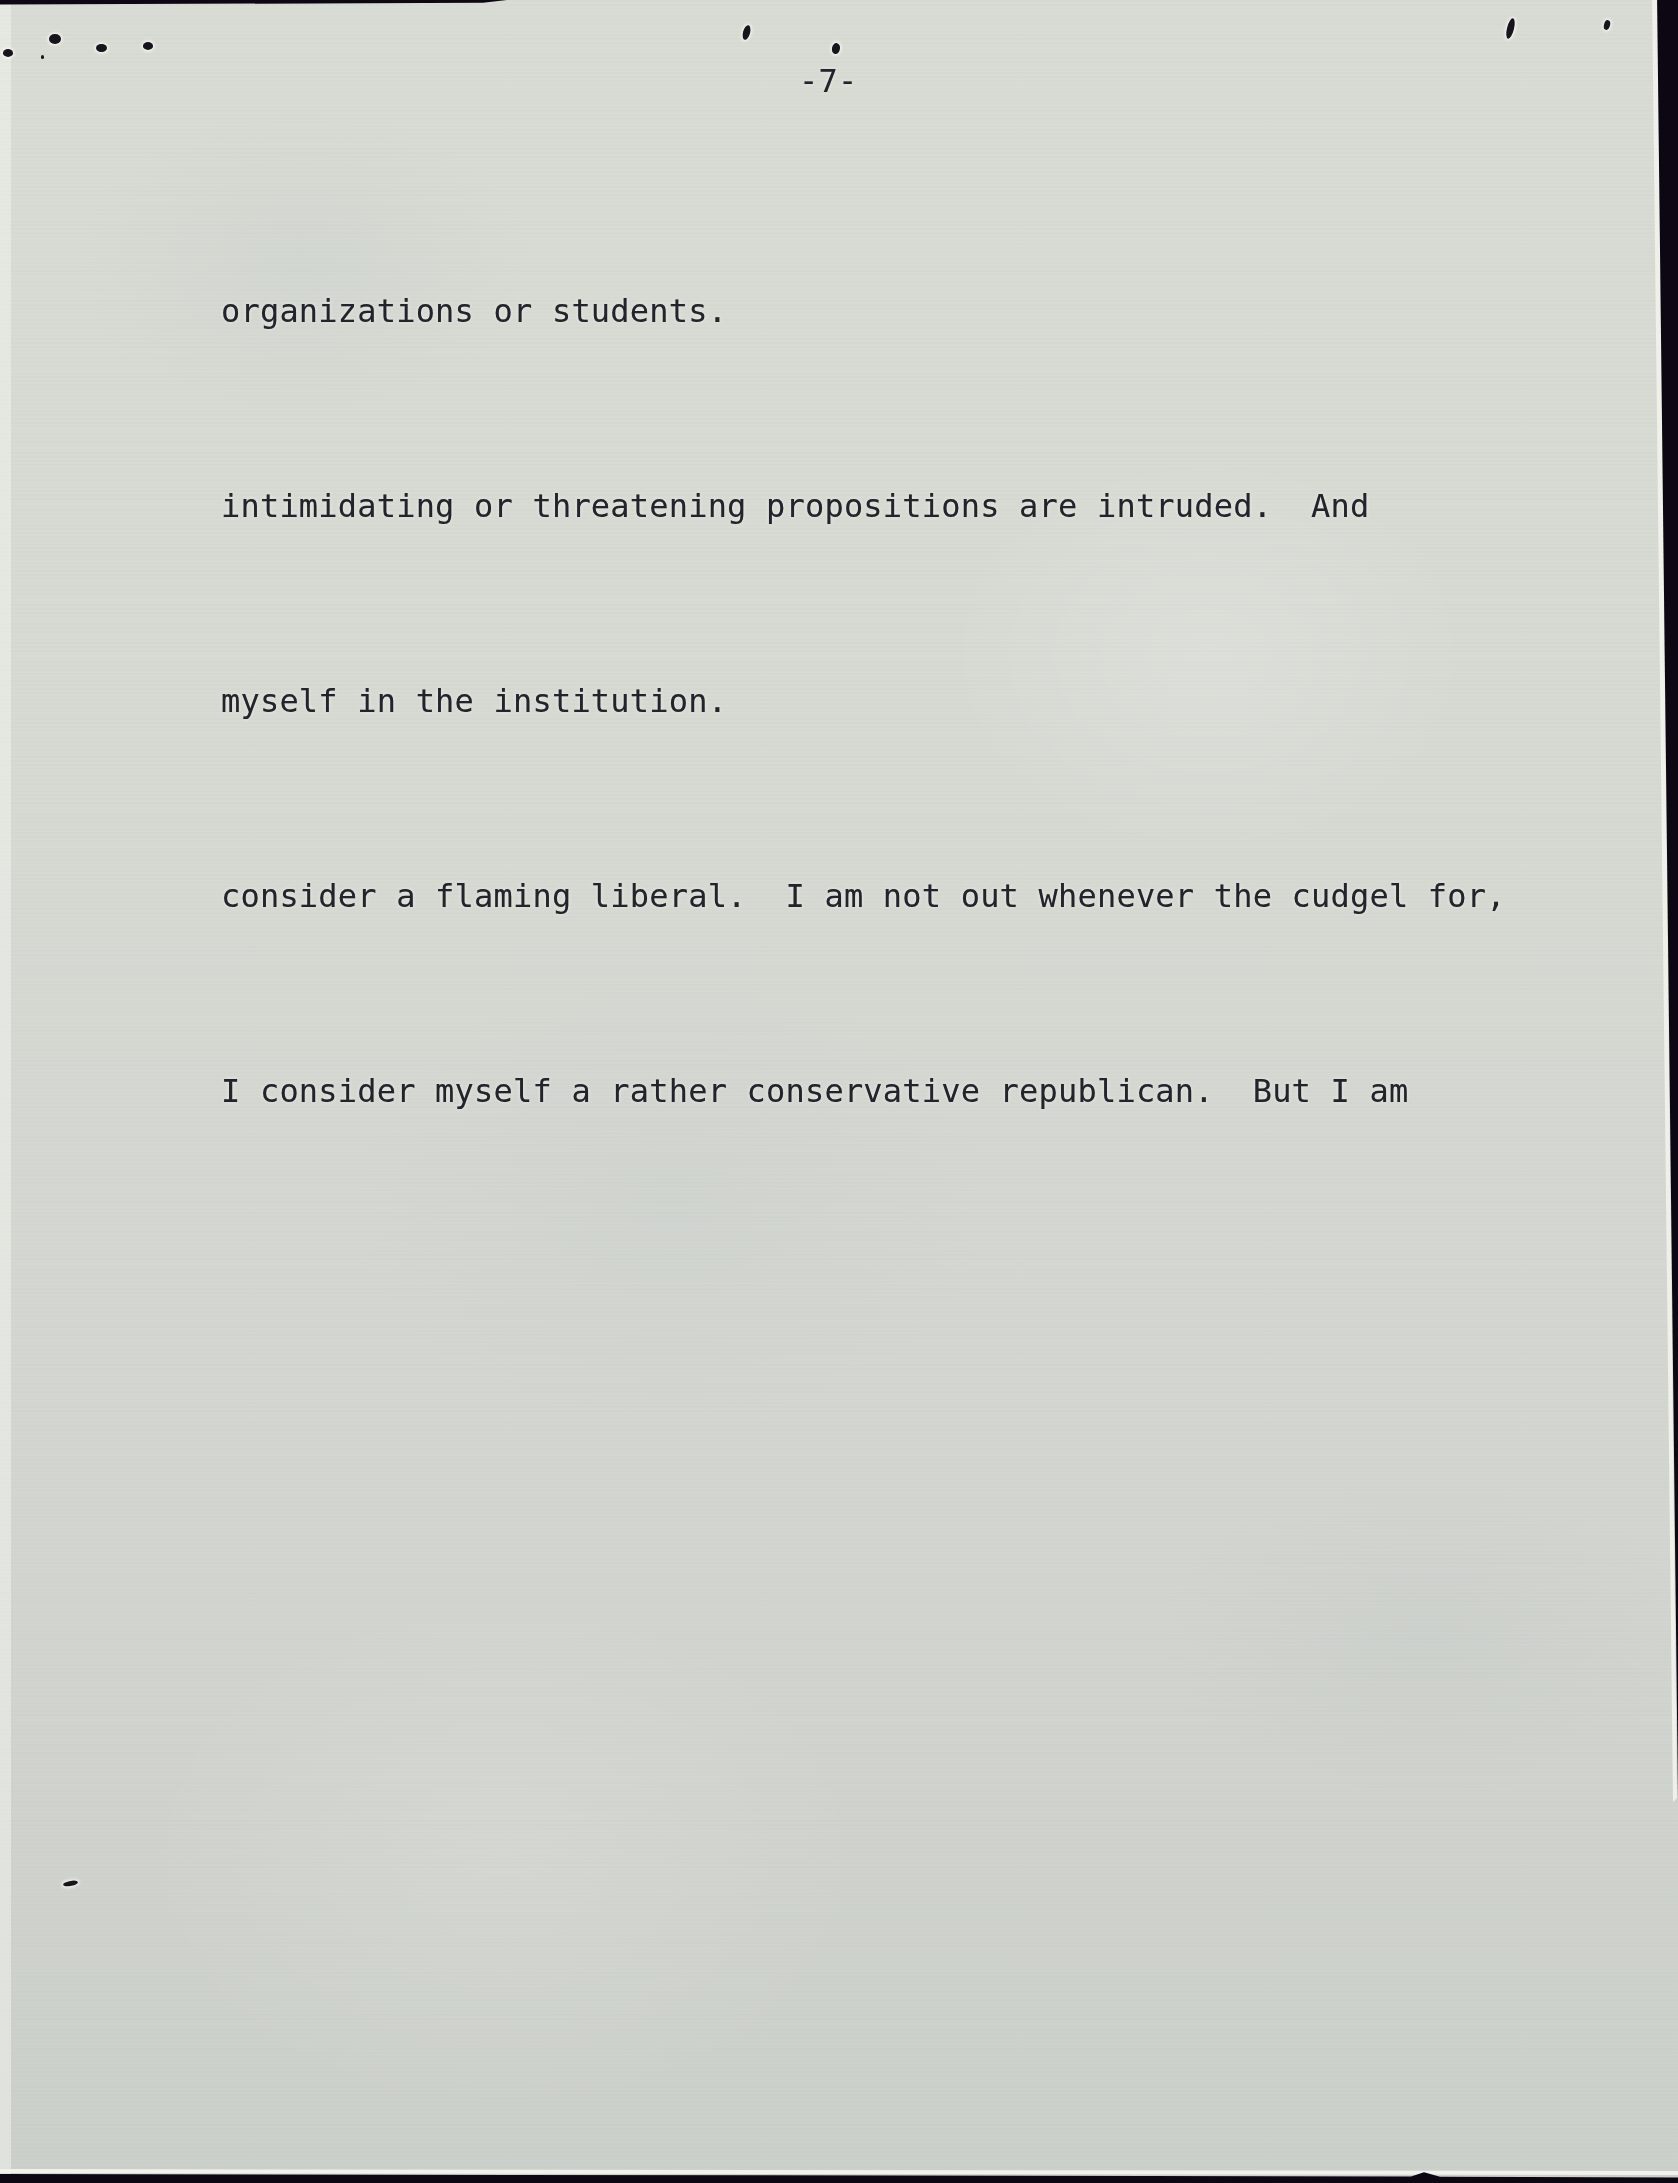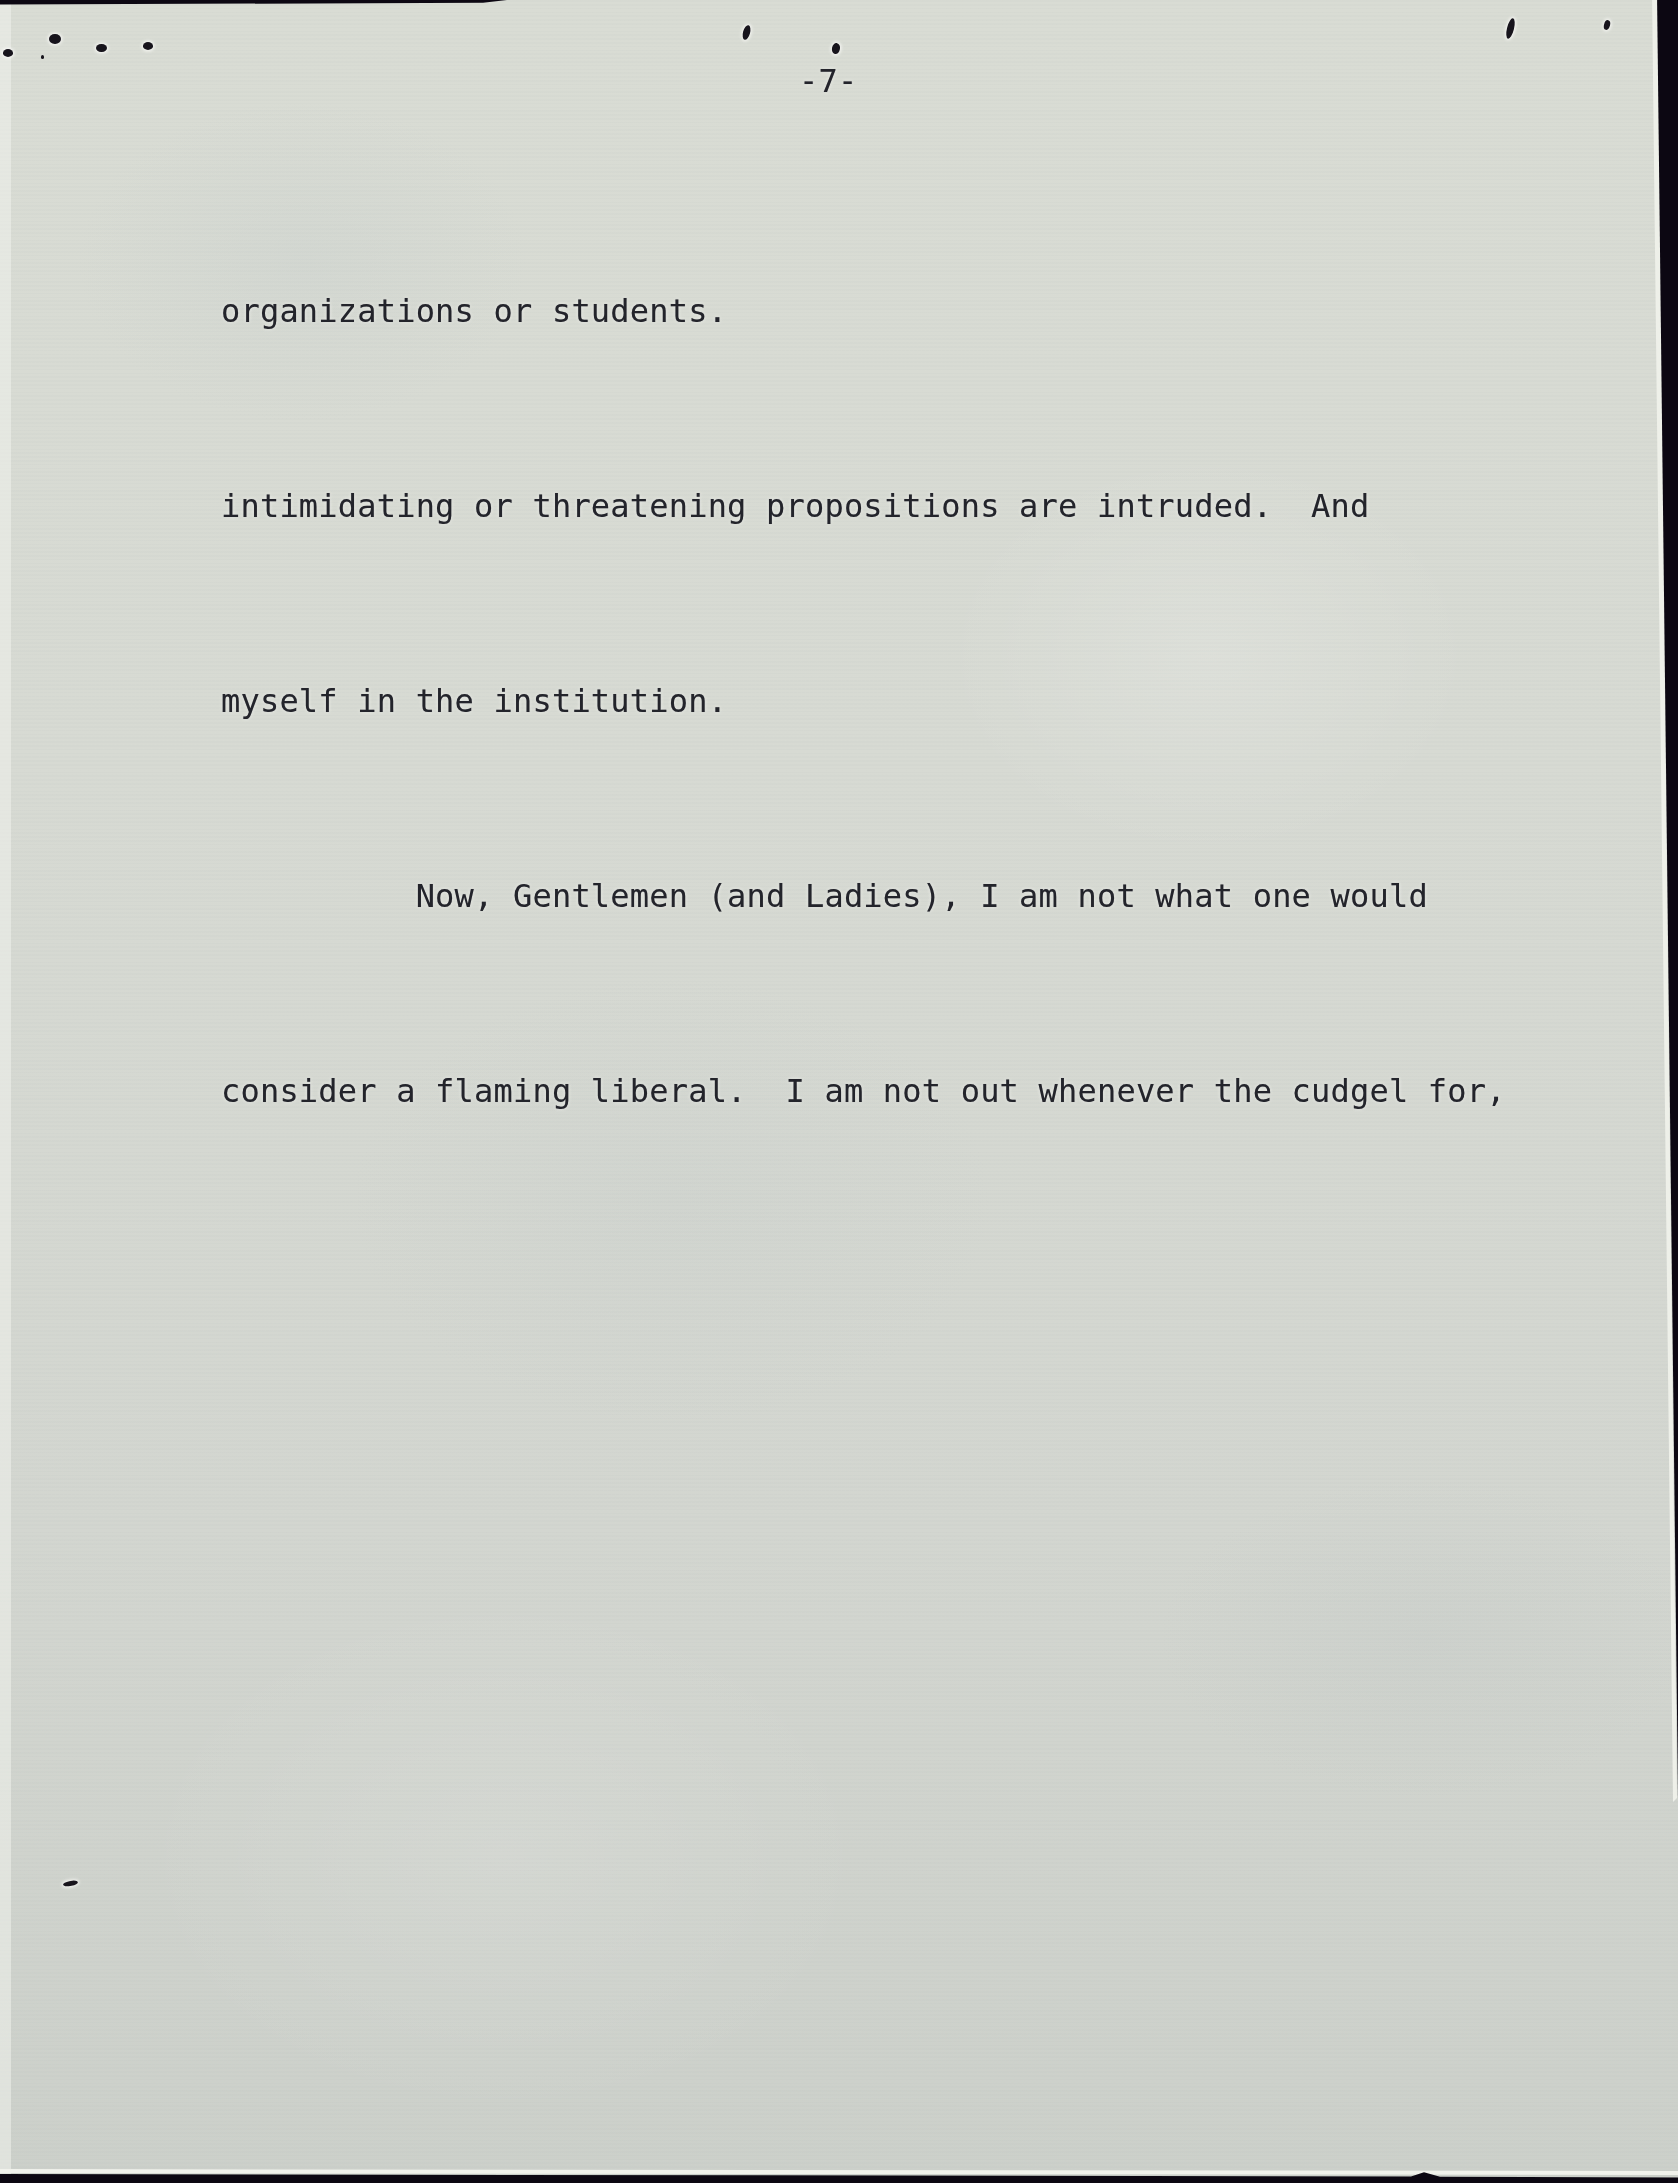--- a/index.html
+++ b/index.html
@@ -89,22 +89,22 @@
 <div class="page">
 
   <div class="left-light-strip"></div>
 
   <div class="typed page-number">-7-</div>
 
   <div class="typed body-text">
     <div>organizations or students.</div>
     <div>intimidating or threatening propositions are intruded.  And</div>
     <div>myself in the institution.</div>
-    <div>          Now, Gentlemen (and Ladies), I am not what one would</div>
     <div>consider a flaming liberal.  I am not out whenever the cudgel for,</div>
+    <div>I consider myself a rather conservative republican.  But I am</div>
     
     
     
     
     
     
     
     
     
     

